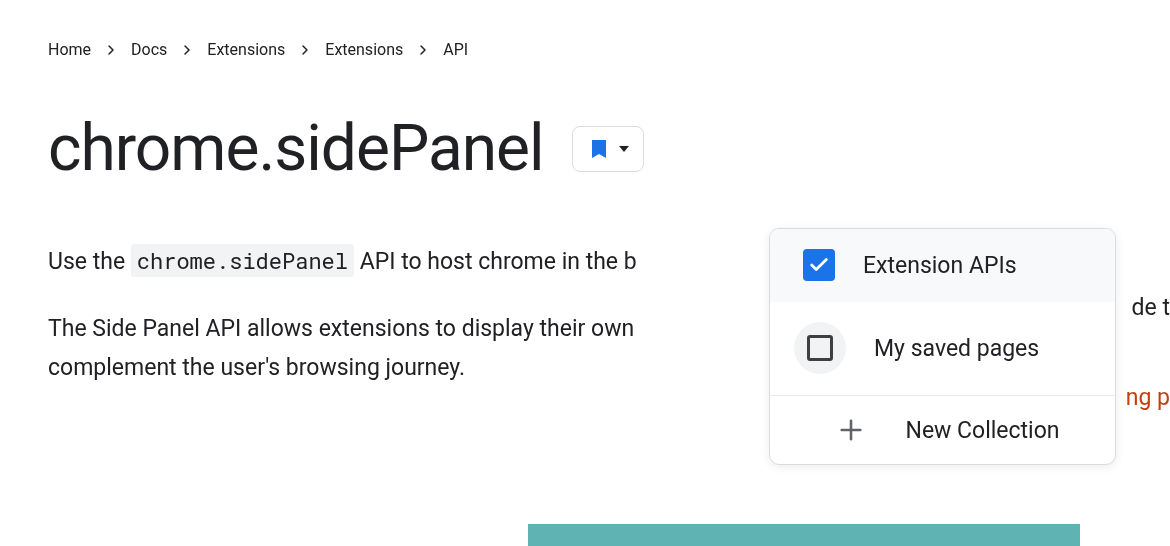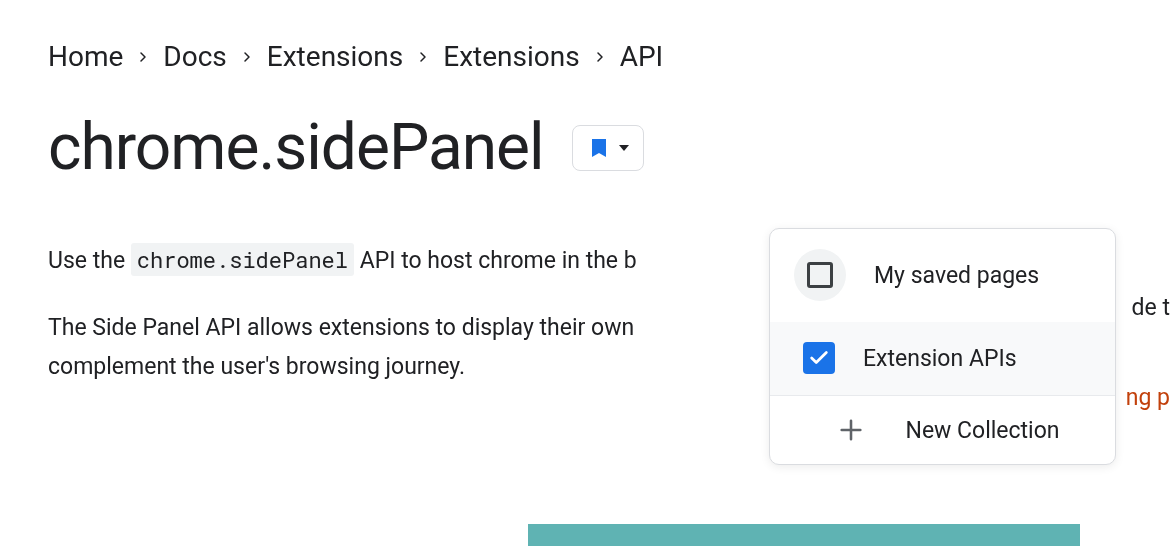--- a/index.html
+++ b/index.html
@@ -14,23 +14,23 @@
       padding: 40px 48px;
       width: 1170px;
       height: 546px;
       overflow: hidden;
       position: relative;
     }
     .breadcrumb {
       display: flex;
       align-items: center;
       gap: 14px;
-      font-size: 28px;
-      color: #202124;
-      margin-bottom: 37px;
+      font-size: 16px;
+      color: #202124;
+      margin-bottom: 52px;
     }
     .breadcrumb-item {
       color: #202124;
       text-decoration: none;
       cursor: pointer;
     }
     .breadcrumb-chevron {
       display: inline-flex;
       align-items: center;
     }
@@ -227,33 +227,33 @@
 
 <p class="description">
   <span>The Side Panel API allows extensions to display their own</span><br>
   <span>complement the user's browsing journey.</span>
 </p>
 
 <span class="cutoff-right">de t</span>
 <span class="cutoff-right2">ng p</span>
 
 <div class="dropdown">
-  <div class="dropdown-item">
-    <span class="icon-circle">
-      <span class="checkbox-unchecked"></span>
-    </span>
-    <span>My saved pages</span>
-  </div>
   <div class="dropdown-item highlighted checkbox-item-indent">
     <span class="checkbox-checked">
       <svg viewBox="0 0 24 24">
           <path d="M4 12l5 5L20 6" fill="none" stroke="#fff" stroke-width="3" stroke-linecap="round" stroke-linejoin="round"></path>
         </svg>
     </span>
     <span>Extension APIs</span>
+  </div>
+  <div class="dropdown-item">
+    <span class="icon-circle">
+      <span class="checkbox-unchecked"></span>
+    </span>
+    <span>My saved pages</span>
   </div>
   <div class="dropdown-item dropdown-separator">
     <span class="plus-icon-wrap">
       <svg width="28" height="28" viewBox="0 0 24 24">
           <path d="M12 4v16M4 12h16" stroke="#5f6368" stroke-width="2.2" stroke-linecap="round"></path>
         </svg>
     </span>
     <span>New Collection</span>
   </div>
 </div>

